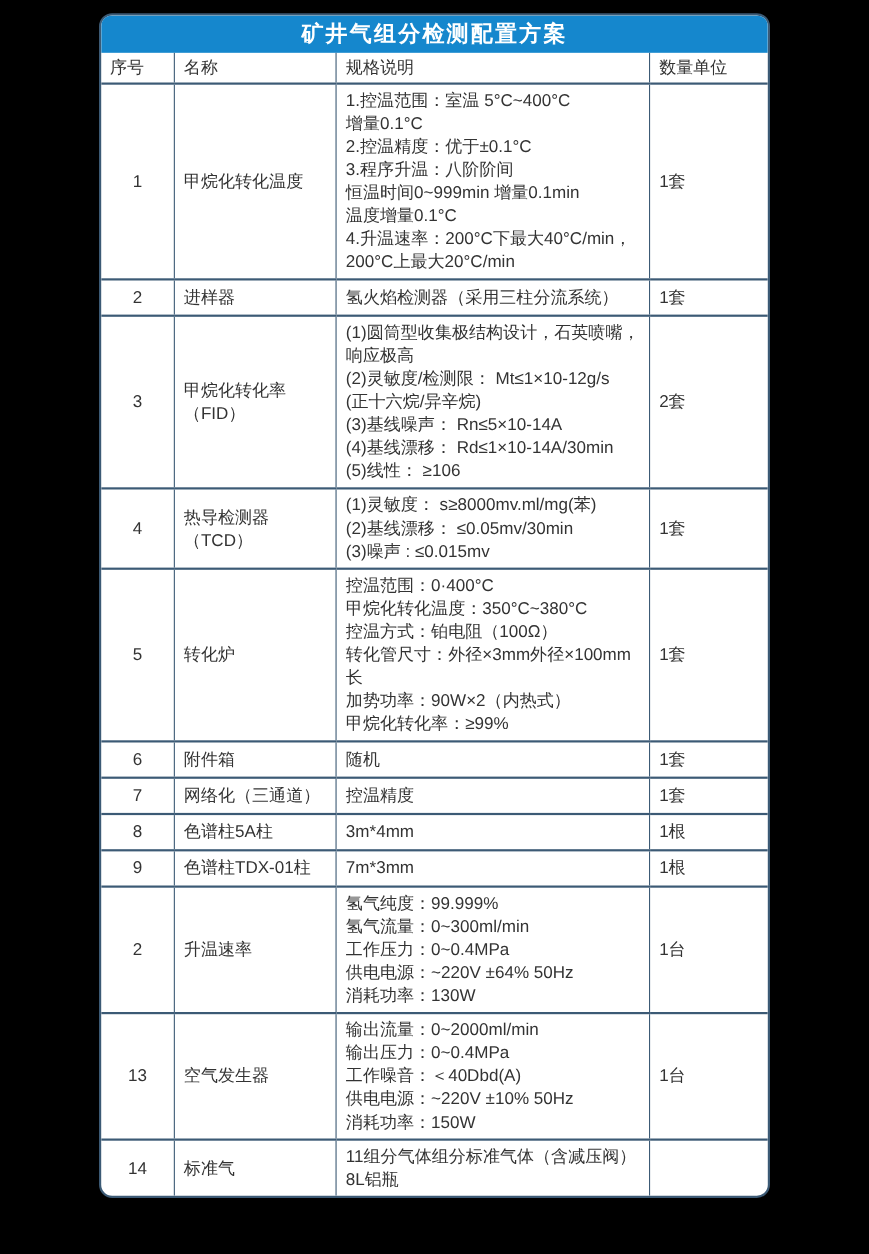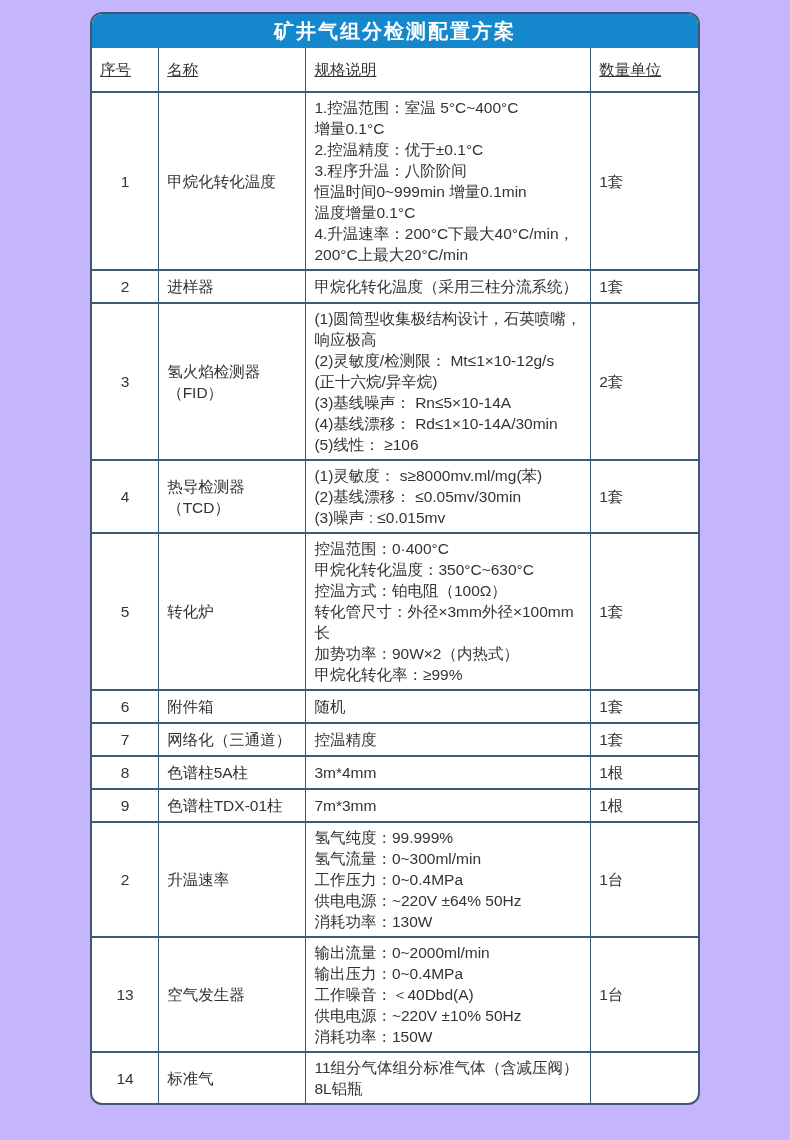--- a/index.html
+++ b/index.html
@@ -10,21 +10,21 @@
   *{box-sizing:border-box;margin:0;padding:0;}
   html,body{
     width:790px;
     background:#ffffff;
     font-family:"Liberation Sans","DejaVu Sans",sans-serif;
     color:var(--text);
   }
   .page{
     width:790px;
     height:1140px;
-    background:#c4b5fd;
+    background:#000000;
     padding:12px 0 0 90px;
   }
   .sheet{
     width:610px;
     border:2px solid var(--border);
     border-radius:12px;
     overflow:hidden;
     background:#ffffff;
   }
   .banner{
@@ -59,23 +59,22 @@
     padding:4px 8px;
     line-height:21px;
   }
   table.spec tr:first-child th{border-top:none;}
   table.spec th:first-child, table.spec td:first-child{border-left:none;}
   table.spec th:last-child, table.spec td:last-child{border-right:none;}
   table.spec tr:last-child td{border-bottom:none;}
   table.spec th{
     font-weight:normal;
     text-align:left;
-    height:44px;
+    height:28px;
     padding:3px 8px;
-    text-decoration:underline;
   }
   td.no{text-align:center;}
   td.spec-cell{white-space:pre-line;}
   tr.short td{height:33px;}
   th.col-no{text-align:center;}
 </style>
 </head>
 <body>
 
 <div class="page">
@@ -106,26 +105,26 @@
 3.程序升温：八阶阶间
 恒温时间0~999min 增量0.1min
 温度增量0.1°C
 4.升温速率：200°C下最大40°C/min，
 200°C上最大20°C/min</td>
         <td>1套</td>
       </tr>
       <tr class="short">
         <td class="no">2</td>
         <td>进样器</td>
-        <td class="spec-cell">甲烷化转化温度（采用三柱分流系统）</td>
+        <td class="spec-cell">氢火焰检测器（采用三柱分流系统）</td>
         <td>1套</td>
       </tr>
       <tr>
         <td class="no">3</td>
-        <td>氢火焰检测器（FID）</td>
+        <td>甲烷化转化率（FID）</td>
         <td class="spec-cell">(1)圆筒型收集极结构设计，石英喷嘴，
 响应极高
 (2)灵敏度/检测限： Mt≤1×10-12g/s
 (正十六烷/异辛烷)
 (3)基线噪声： Rn≤5×10-14A
 (4)基线漂移： Rd≤1×10-14A/30min
 (5)线性： ≥106</td>
         <td>2套</td>
       </tr>
       <tr>
@@ -133,21 +132,21 @@
         <td>热导检测器（TCD）</td>
         <td class="spec-cell">(1)灵敏度： s≥8000mv.ml/mg(苯)
 (2)基线漂移： ≤0.05mv/30min
 (3)噪声 : ≤0.015mv</td>
         <td>1套</td>
       </tr>
       <tr>
         <td class="no">5</td>
         <td>转化炉</td>
         <td class="spec-cell">控温范围：0·400°C
-甲烷化转化温度：350°C~630°C
+甲烷化转化温度：350°C~380°C
 控温方式：铂电阻（100Ω）
 转化管尺寸：外径×3mm外径×100mm长
 加势功率：90W×2（内热式）
 甲烷化转化率：≥99%</td>
         <td>1套</td>
       </tr>
       <tr class="short">
         <td class="no">6</td>
         <td>附件箱</td>
         <td class="spec-cell">随机</td>

